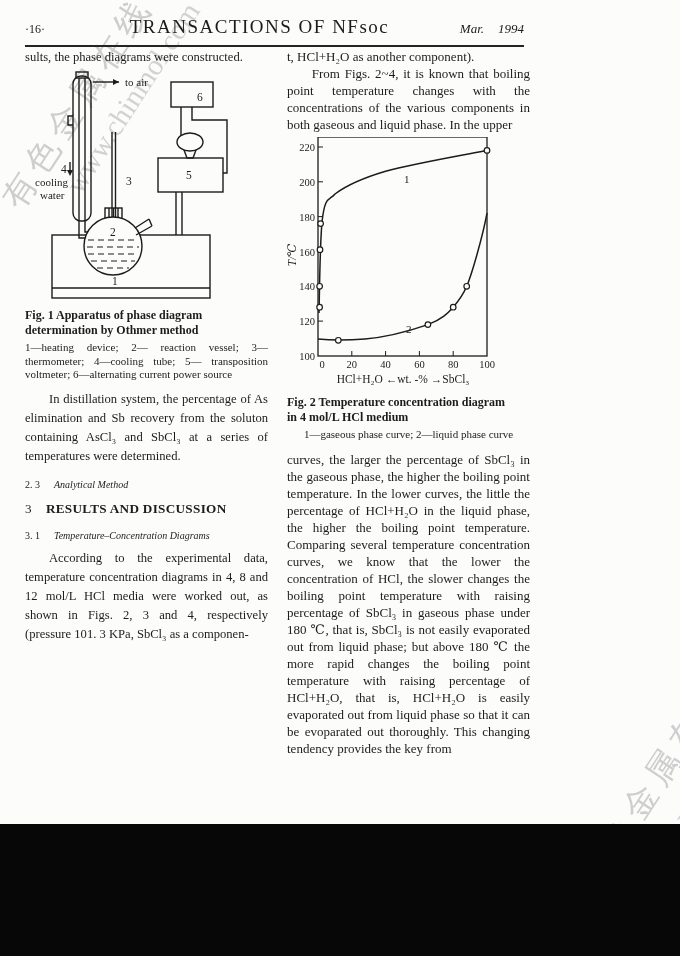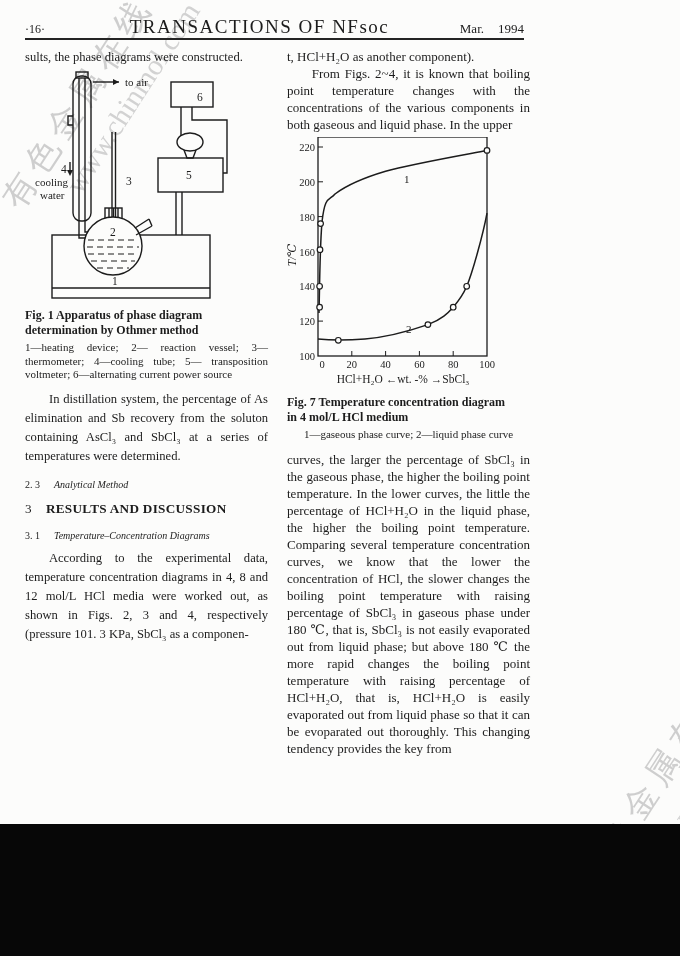--- a/index.html
+++ b/index.html
@@ -11,26 +11,26 @@
   
   .wm{position:absolute;z-index:0;pointer-events:none;transform:rotate(-57deg);opacity:.85;}
   .wm-cn{font-size:34px;letter-spacing:7px;color:#c7c7c7;white-space:nowrap;}
   .wm-url{font-size:29px;color:#cbcbcb;white-space:nowrap;margin-top:4px;margin-left:46px;}
   .wm-tl{left:-34px;top:62px;}
   .wm-br{left:542px;top:742px;}
   
   .header{
     position:absolute;z-index:1;left:25px;top:16px;width:499px;
     display:flex;align-items:baseline;
-    border-bottom:2px solid #242424;
+    border-bottom:2px solid #242424;padding-bottom:7px;
     font-size:13px;
   }
   .header .pg{width:70px;font-size:12px;}
   .header .journal{flex:1;text-align:center;font-size:19px;letter-spacing:1.5px;}
-  .header .date{width:100px;text-align:right;}
+  .header .date{width:100px;text-align:right;font-style:italic;}
   .header .date .yr{margin-left:14px;}
   
   .col{position:absolute;z-index:1;top:48px;}
   .col-left{left:25px;width:243px;}
   .col-right{left:287px;width:243px;}
   p{margin:0;}
   .lpara{font-size:12.6px;line-height:19px;text-align:justify;}
   .rpara{font-size:13px;line-height:17px;text-align:justify;}
   .indent{text-indent:1.9em;}
   .caption{font-weight:bold;font-size:12px;line-height:15px;}
@@ -211,20 +211,20 @@
       <circle cx="51.3" cy="203.3" r="2.8"></circle>
       <circle cx="140.9" cy="187.6" r="2.8"></circle>
       <circle cx="166.2" cy="170.2" r="2.8"></circle>
       <circle cx="179.7" cy="149.3" r="2.8"></circle>
     </g>
 
     <text x="117" y="46" font-size="11">1</text>
     <text x="119" y="196" font-size="11">2</text>
   </svg>
 
-  <p class="caption mt4">Fig. 7   Temperature concentration diagram</p>
+  <p class="caption mt4">Fig. 2   Temperature concentration diagram</p>
   <p class="caption">in 4 mol/L HCl medium</p>
   <p class="fig2legend">1—gaseous phase curve; 2—liquid phase curve</p>
 
   <p class="rpara mt10">curves, the larger the percentage of SbCl₃ in the gaseous phase, the higher the boiling point temperature. In the lower curves, the little the percentage of HCl+H₂O in the liquid phase, the higher the boiling point temperature. Comparing several temperature concentration curves, we know that the lower the concentration of HCl, the slower changes the boiling point temperature with raising percentage of SbCl₃ in gaseous phase under 180 ℃, that is, SbCl₃ is not easily evaporated out from liquid phase; but above 180 ℃ the more rapid changes the boiling point temperature with raising percentage of HCl+H₂O, that is, HCl+H₂O is easily evaporated out from liquid phase so that it can be evoparated out thoroughly. This changing tendency provides the key from</p>
 </div>
 
 <div class="blackbar"></div>
 
 </body></html>

